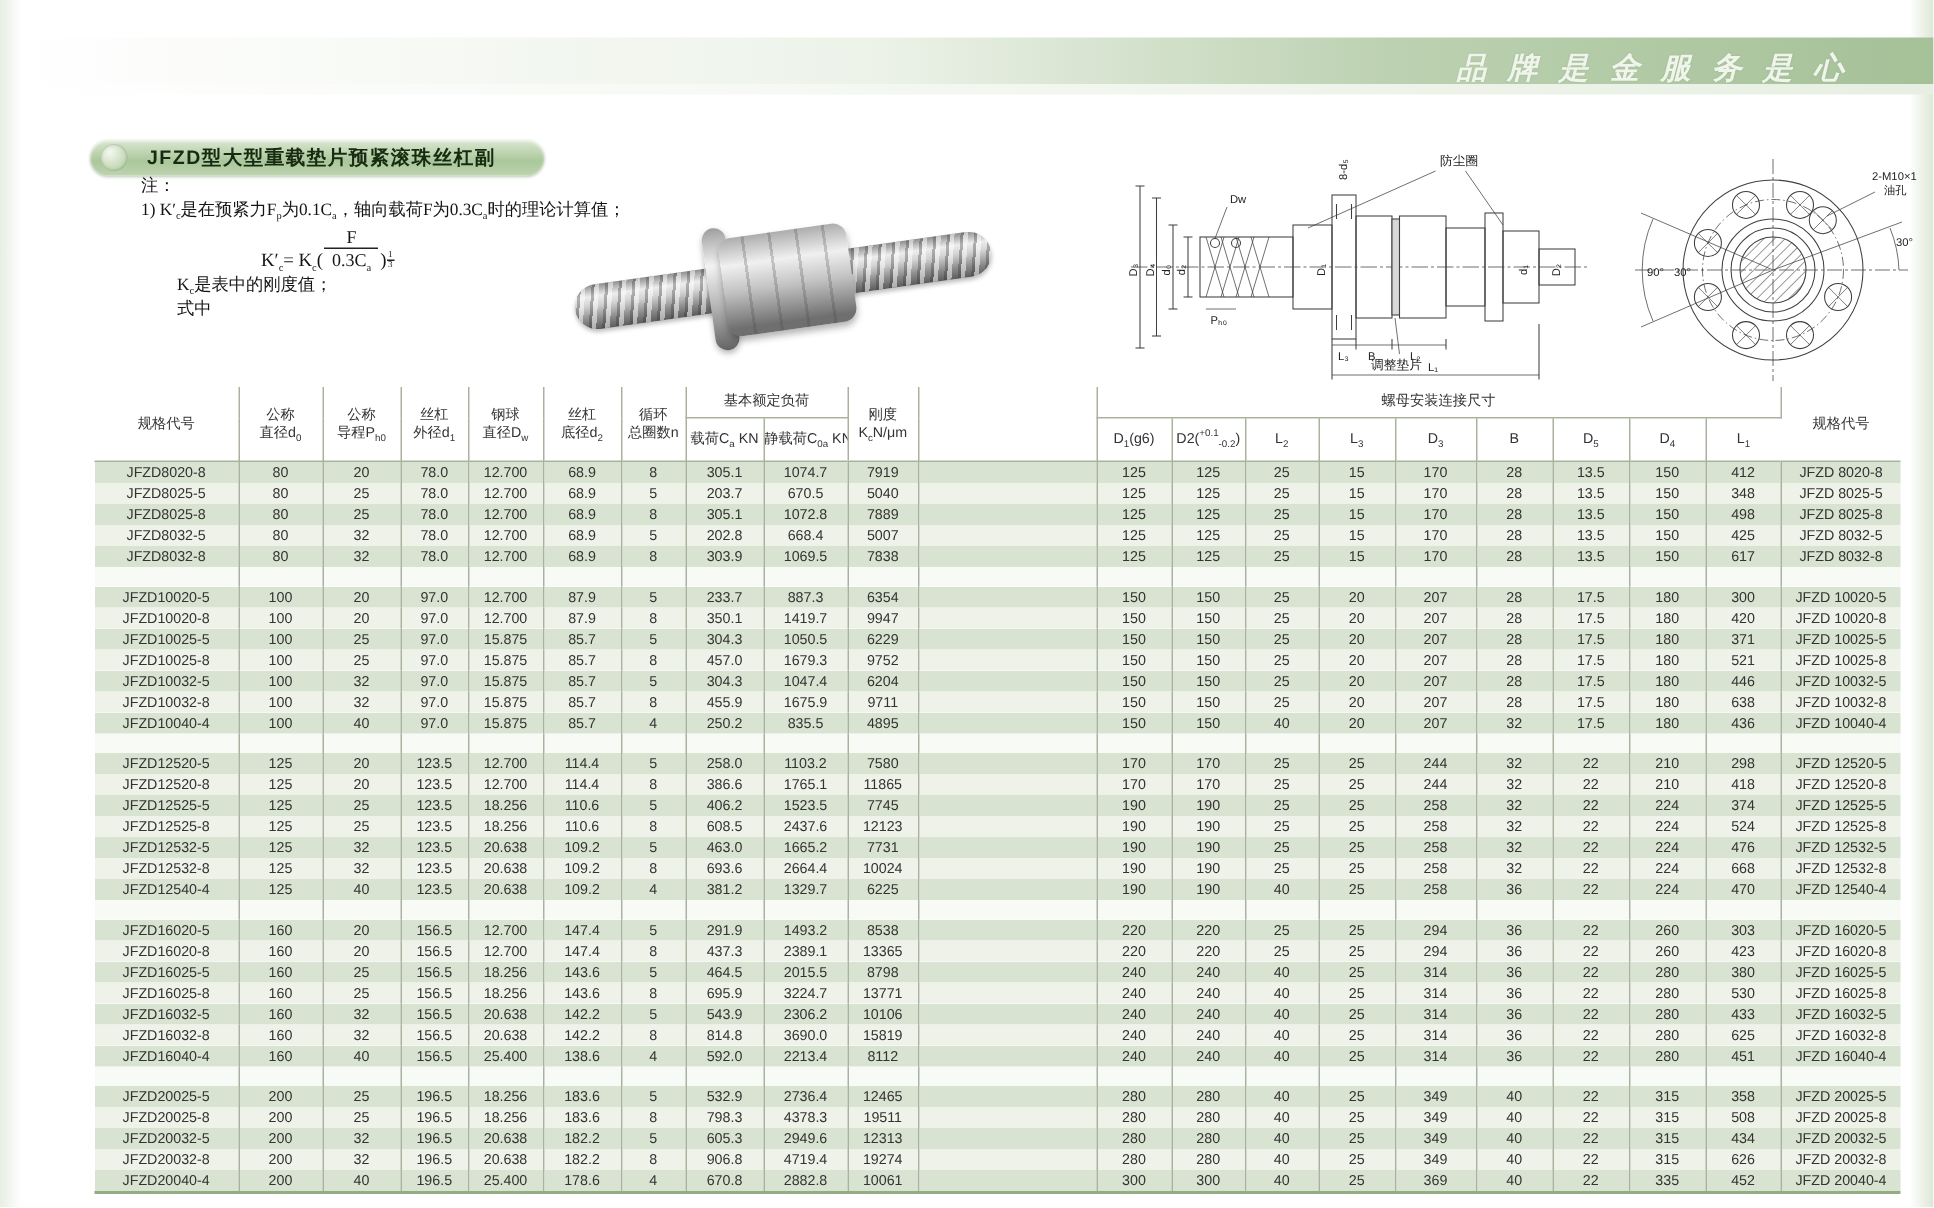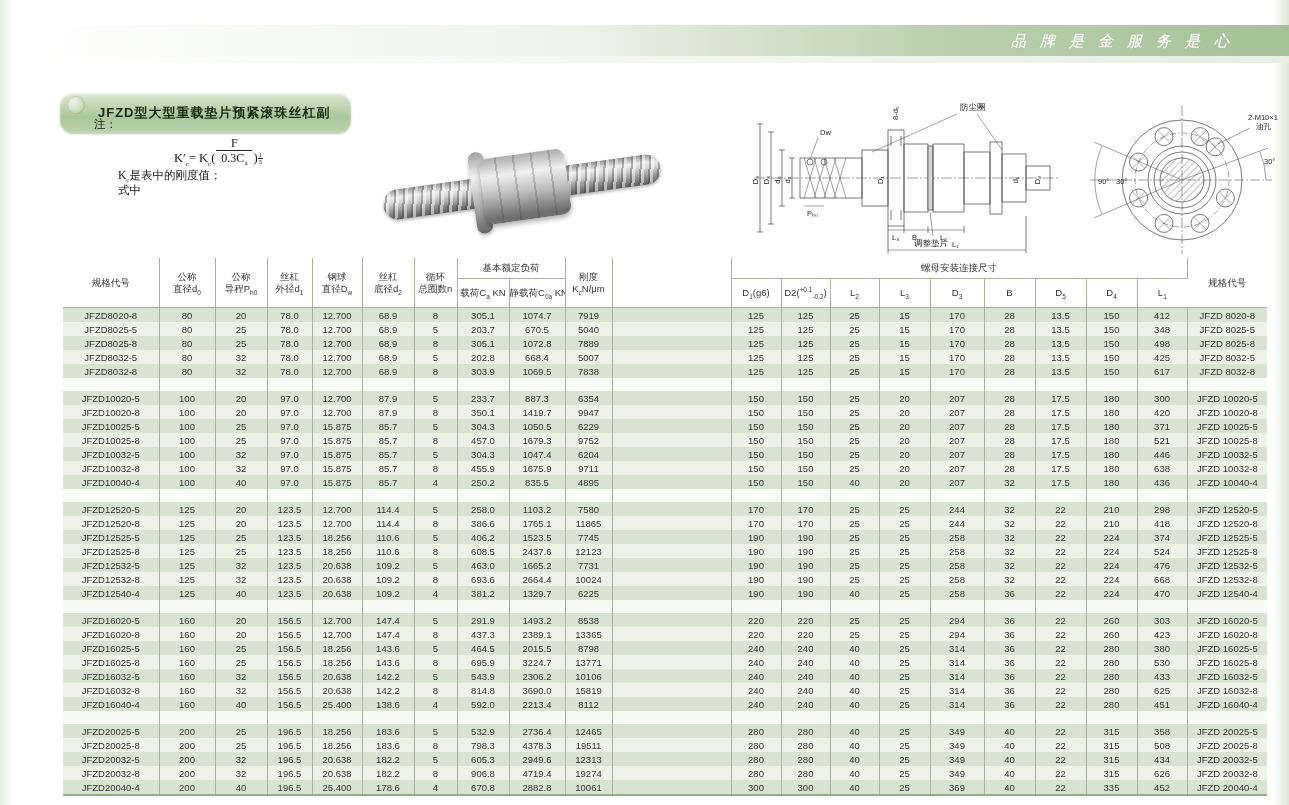--- a/index.html
+++ b/index.html
@@ -8,25 +8,25 @@
   
   .edge{position:absolute;top:0;bottom:0;pointer-events:none;}
   .edge.l{left:0;width:14px;background:linear-gradient(90deg,#e6eee1,rgba(255,255,255,0));}
   .edge.r{right:0;width:16px;background:linear-gradient(270deg,#dce7d5,rgba(255,255,255,0));}
   
   .banner{position:absolute;left:0;top:25px;width:100%;height:31px;
     background:linear-gradient(90deg,rgba(255,255,255,0) 0%,rgba(236,242,232,.95) 45%,#bcd1b1 72%,#a5c198 100%);}
   .banner .shade{position:absolute;left:0;bottom:-7px;width:100%;height:7px;
     background:linear-gradient(90deg,rgba(255,255,255,0),#e7efe2);}
   .slogan{position:absolute;right:46px;top:7px;font-family:"Liberation Serif",serif;
-    font-style:italic;font-weight:bold;font-size:15px;letter-spacing:14px;color:#f0f5ec;
+    font-style:italic;font-weight:bold;font-size:20px;letter-spacing:14px;color:#f0f5ec;
     text-shadow:0 0 1px rgba(110,140,100,.45);white-space:nowrap;}
   
-  .title-badge{position:absolute;left:60px;top:93px;height:40px;display:flex;align-items:center;
-    padding:0 20px 0 38px;background:linear-gradient(180deg,#dce8d3,#aac79b 60%,#bdd3af);
+  .title-badge{position:absolute;left:60px;top:93px;height:24px;display:flex;align-items:center;
+    padding:0 32px 0 38px;background:linear-gradient(180deg,#dce8d3,#aac79b 60%,#bdd3af);
     border-radius:13px;box-shadow:inset 0 1px 2px rgba(255,255,255,.85),0 1px 2px rgba(100,130,90,.45);}
   .title-badge .dot{position:absolute;left:7px;top:3px;width:18px;height:18px;border-radius:50%;
     background:radial-gradient(circle at 35% 30%,#f4f8f0,#c6d9b8 65%,#9cba8c);
     box-shadow:inset 0 0 2px rgba(90,120,80,.6);}
   .title-badge .txt{font-weight:bold;font-size:13px;color:#182b10;letter-spacing:1px;white-space:nowrap;}
   
   .notes{position:absolute;left:94px;top:117px;width:430px;font-family:"Liberation Serif",serif;
     font-size:11.5px;color:#151515;}
   .notes .ln{line-height:15.5px;white-space:nowrap;}
   .notes .ind{margin-left:24px;}
@@ -85,20 +85,21 @@
   <div class="slogan">品牌是金服务是心</div>
 </div>
 
 <div class="title-badge">
   <span class="dot"></span>
   <span class="txt">JFZD型大型重载垫片预紧滚珠丝杠副</span>
 </div>
 
 <div class="notes">
   <div class="ln"><span>注：</span></div>
+  <div class="ln"><span>1) K′</span><sub>c</sub><span>是在预紧力F</span><sub>p</sub><span>为0.1C</span><sub>a</sub><span>，轴向载荷F为0.3C</span><sub>a</sub><span>时的理论计算值；</span></div>
   <div class="formula">
     <span><span>K′</span><sub>c</sub><span>= K</span><sub>c</sub><span>(</span></span>
     <span class="frac">
       <span class="fn">F</span>
       <span class="fd"><span>0.3C</span><sub>a</sub></span>
     </span>
     <span>)</span>
     <span class="exp">
       <span class="en">1</span>
       <span class="ed">3</span>

